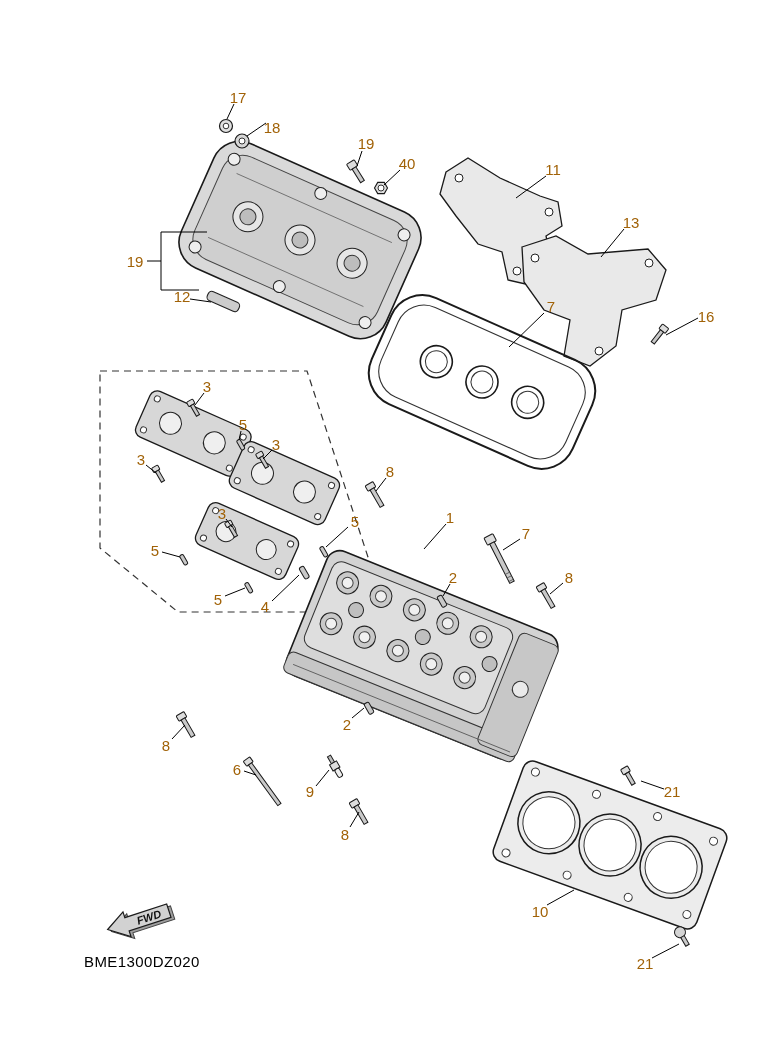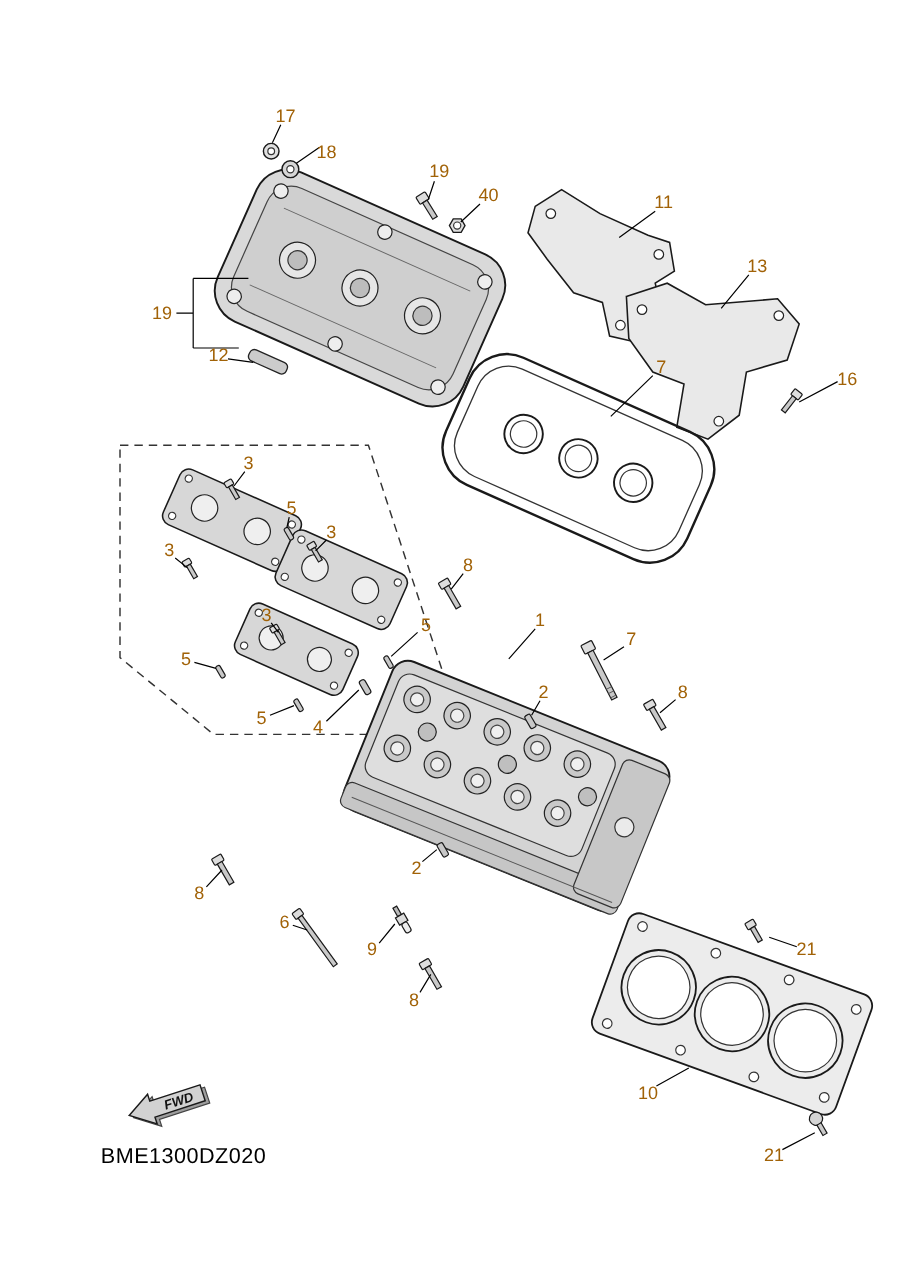--- a/index.html
+++ b/index.html
@@ -7,21 +7,21 @@
     width:770px;height:1064px;background:#ffffff;position:relative;overflow:hidden;
     font-family:"Liberation Sans", sans-serif;
   }
   .canvas{position:absolute;left:0;top:0;width:770px;height:1064px;}
   .art{position:absolute;left:0;top:0;}
   .callout{
     position:absolute;transform:translate(-50%,-50%);
     font-size:15px;line-height:1;color:#a16207;user-select:none;white-space:nowrap;
   }
   .part-code{
-    position:absolute;left:84px;top:953px;font-size:18px;color:#000;letter-spacing:.4px;
+    position:absolute;left:84px;top:953px;font-size:15px;color:#000;letter-spacing:.4px;
   }
 </style>
 </head>
 <body>
 
 <div class="canvas">
 
   <svg class="art" width="770" height="1064" viewBox="0 0 770 1064">
 
     <g transform="rotate(24 300 240)">

